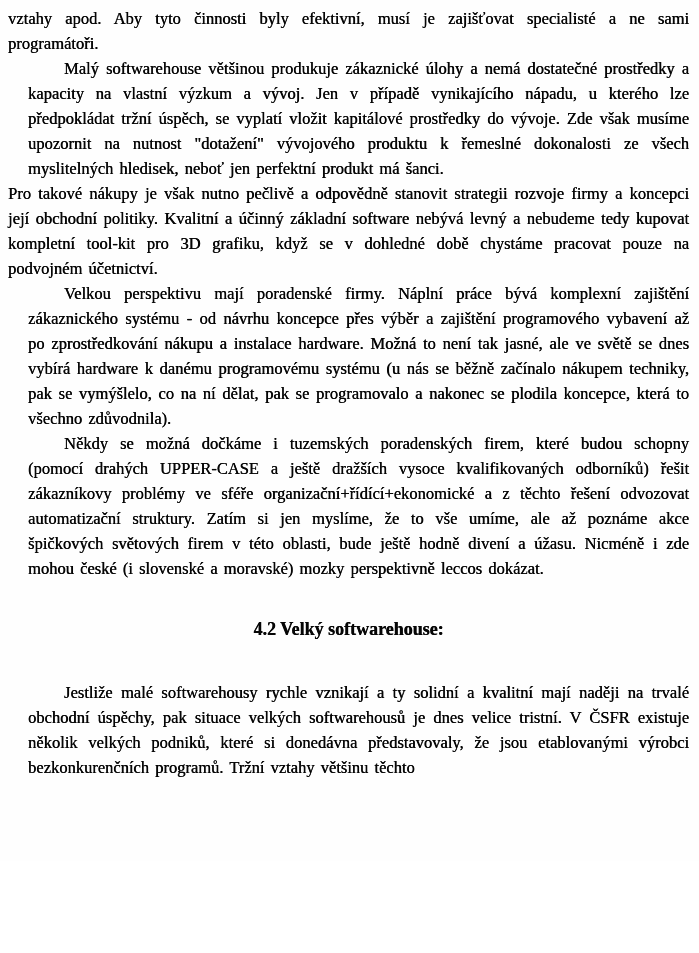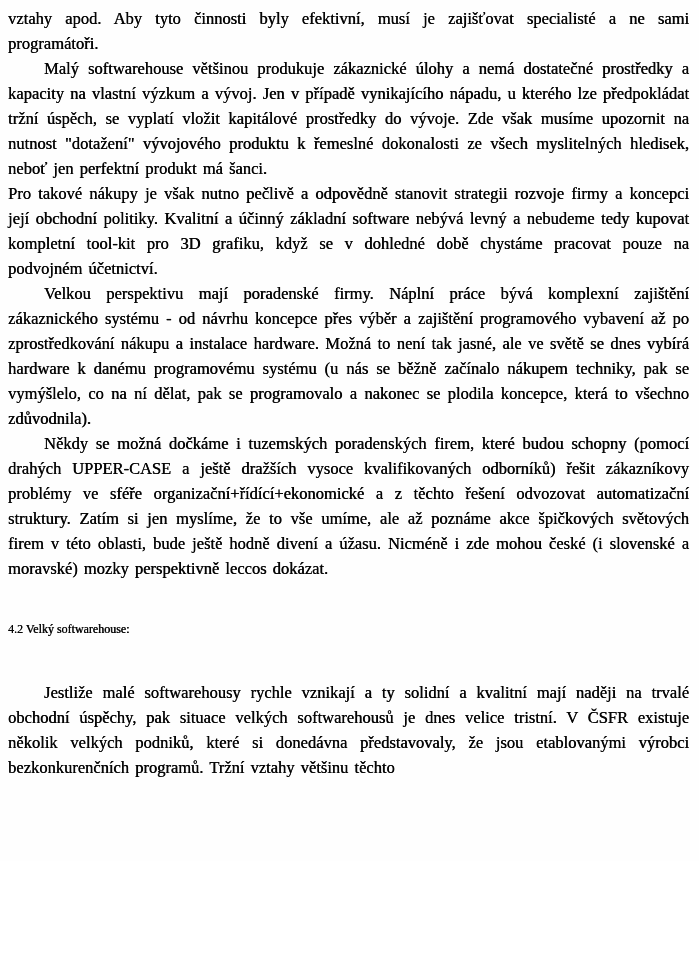--- a/index.html
+++ b/index.html
@@ -21,29 +21,30 @@
     color: #060606;
     text-shadow: 0.35px 0 0 #060606; 
   }
   .para {
     margin: 0;
     text-align: justify;
     word-spacing: 2px;
   }
   .para.indent {
     text-indent: 36px;
+    margin-left: 20px;
   }
   .para.no-indent {
     text-indent: 0;
   }
   .heading {
     margin: 36px 0 38px 0;
-    font-size: 12px;
-    font-weight: normal;
-    text-align: left;
+    font-size: 18px;
+    font-weight: bold;
+    text-align: center;
     text-indent: 0;
   }
 </style>
 </head>
 <body>
 
 <div class="scan-page">
   <p class="para no-indent">vztahy apod. Aby tyto činnosti byly efektivní, musí je zajišťovat specialisté a ne sami programátoři.</p>
   <p class="para indent">Malý softwarehouse většinou produkuje zákaznické úlohy a nemá dostatečné prostředky a kapacity na vlastní výzkum a vývoj. Jen v případě vynikajícího nápadu, u kterého lze předpokládat tržní úspěch, se vyplatí vložit kapitálové prostředky do vývoje. Zde však musíme upozornit na nutnost "dotažení" vývojového produktu k řemeslné dokonalosti ze všech myslitelných hledisek, neboť jen perfektní produkt má šanci.</p>
   <p class="para no-indent">Pro takové nákupy je však nutno pečlivě a odpovědně stanovit strategii rozvoje firmy a koncepci její obchodní politiky. Kvalitní a účinný základní software nebývá levný a nebudeme tedy kupovat kompletní tool-kit pro 3D grafiku, když se v dohledné době chystáme pracovat pouze na podvojném účetnictví.</p>

